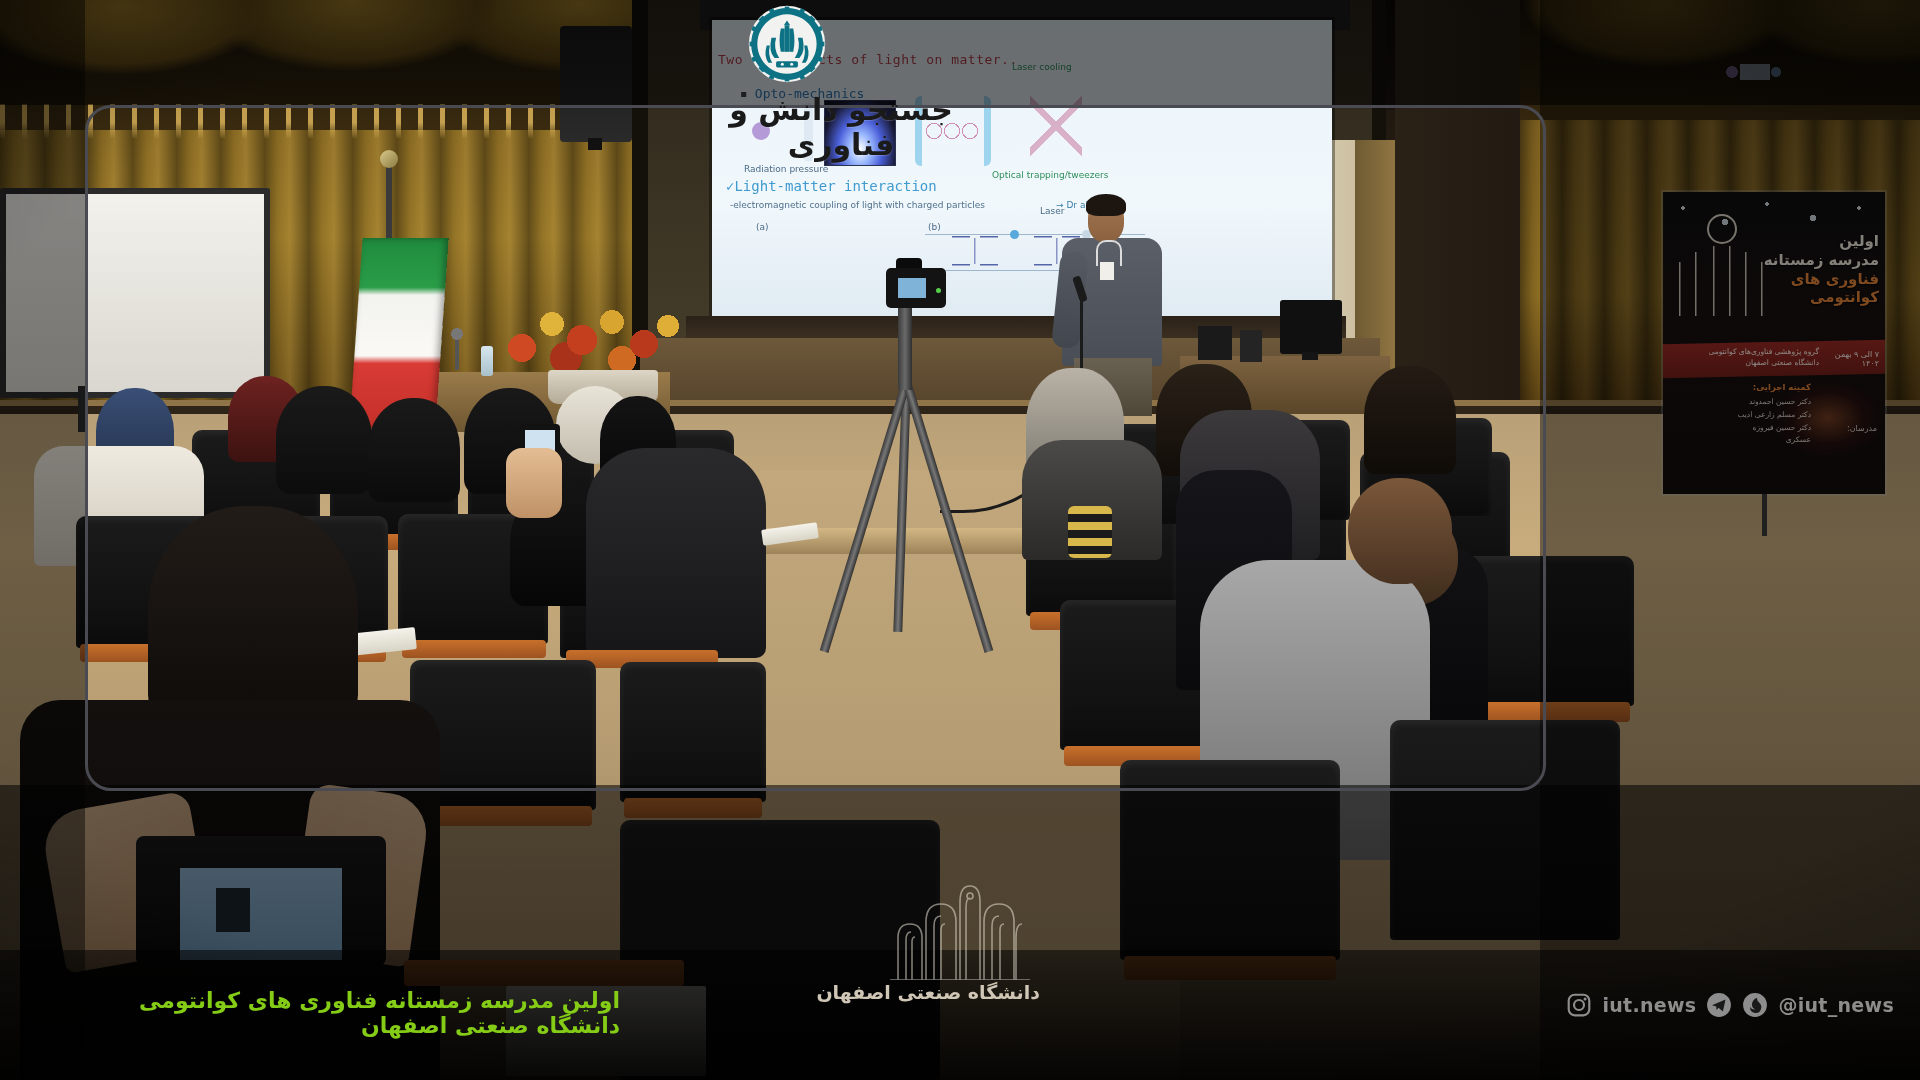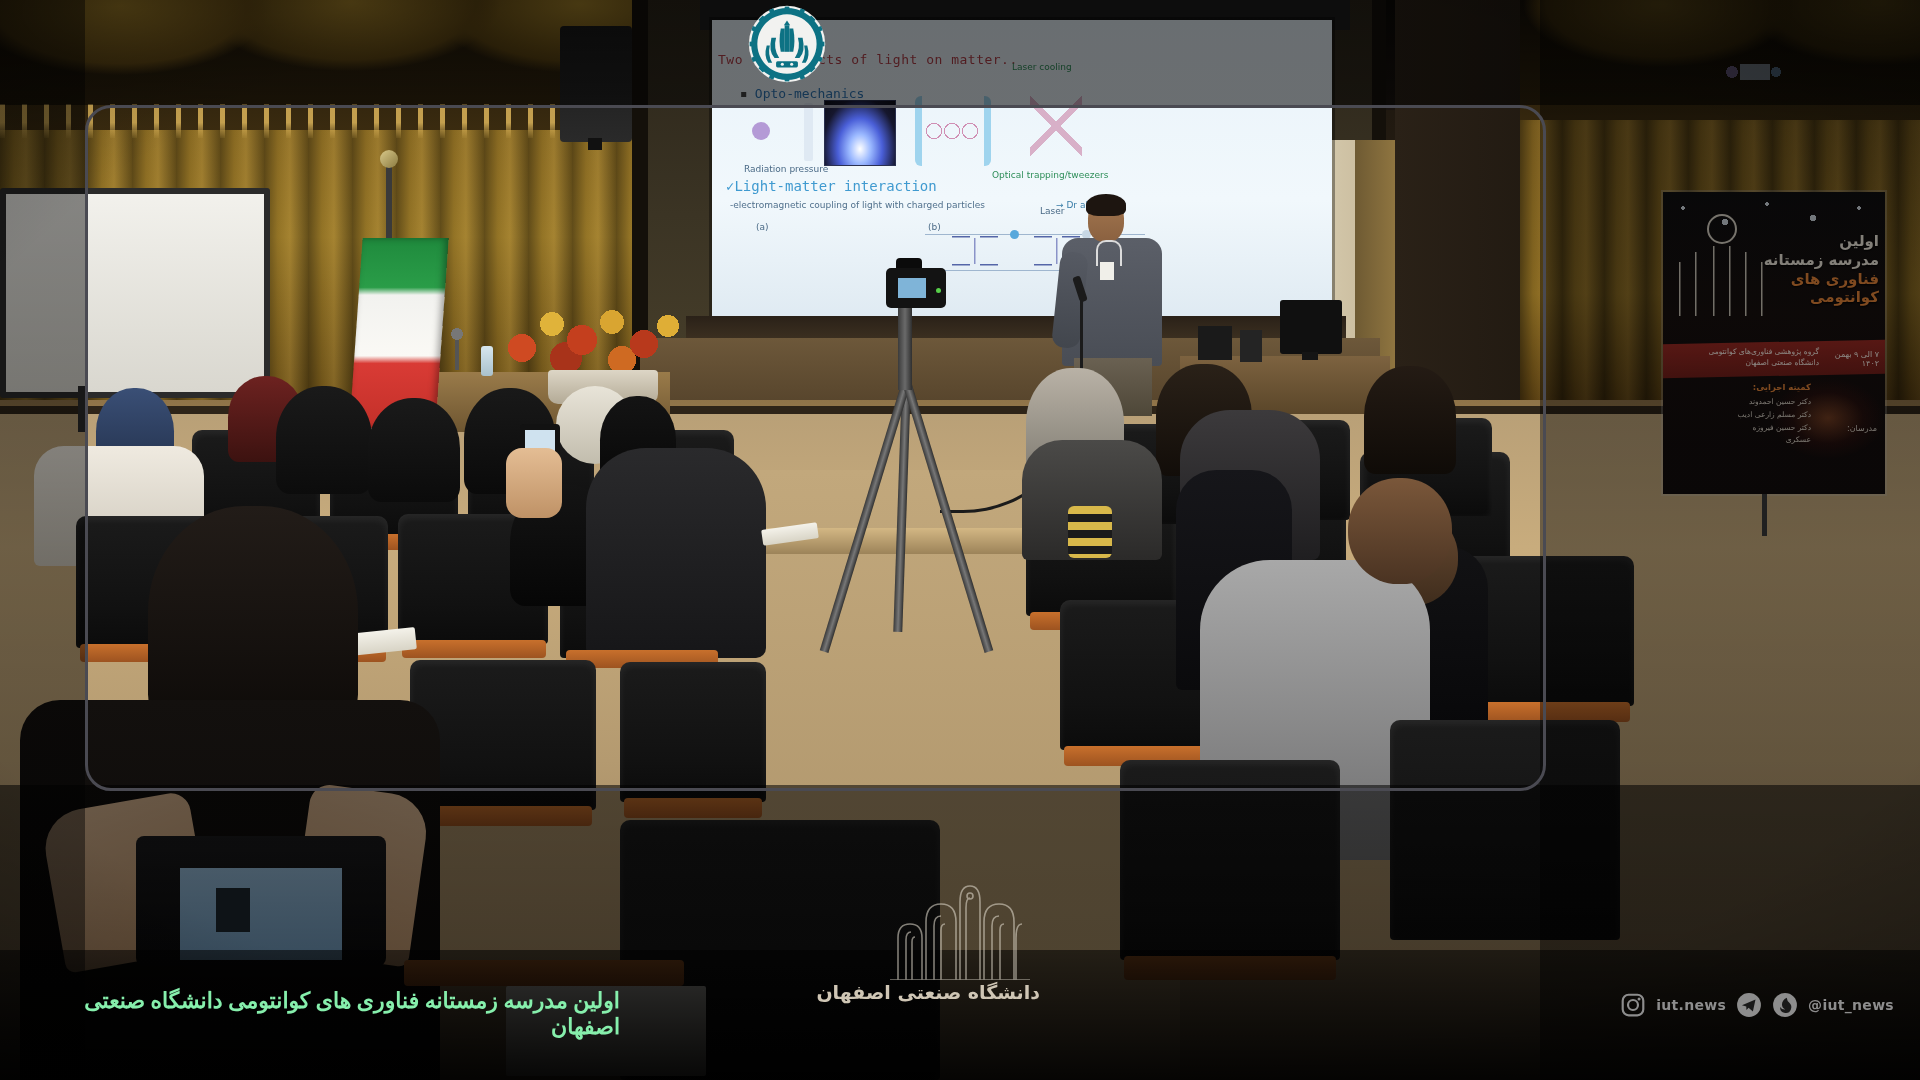--- a/index.html
+++ b/index.html
@@ -273,24 +273,24 @@
   
   .iut-logo{position:absolute;left:748px;top:5px;width:78px;height:78px;z-index:40;}
   .wm-top{position:absolute;left:676px;top:92px;width:330px;text-align:center;direction:rtl;z-index:40;
     font-size:30px;font-weight:bold;color:#1a1a1a;letter-spacing:-1px;
     text-shadow:0 1px 1px rgba(255,255,255,.18);}
   .arch-wm{position:absolute;left:890px;top:880px;width:140px;height:100px;z-index:40;opacity:.55;}
   .wm-pr{position:absolute;left:700px;top:980px;width:340px;text-align:right;direction:rtl;z-index:41;
     font-size:19px;line-height:1.35;color:#cfc6b5;font-weight:bold;}
 
   .caption{position:absolute;left:60px;top:988px;width:560px;text-align:right;direction:rtl;z-index:41;
-    font-size:22px;font-weight:bold;color:#86efac;font-family:Liberation Serif, serif;}
+    font-size:22px;font-weight:bold;color:#84cc16;}
 
   .social{position:absolute;right:26px;top:992px;display:flex;align-items:center;gap:10px;z-index:41;}
-  .social .txt{font-size:14px;font-weight:bold;color:#8d8d8d;letter-spacing:.3px;}
+  .social .txt{font-size:19px;font-weight:bold;color:#8d8d8d;letter-spacing:.3px;}
   .ic{width:26px;height:26px;flex:0 0 26px;}
 
   .bottom-bar{position:absolute;left:0;top:950px;width:1920px;height:130px;
     background:linear-gradient(180deg,rgba(0,0,0,.55),rgba(0,0,0,.92));z-index:30;}
 </style>
 </head>
 <body>
 
 <div id="stage">
 
@@ -550,20 +550,21 @@
       <path d="M70 42 q4 18 -4 26 h-6 q8 -12 4 -26 Z"></path>
       <path d="M24 52 q-4 14 2 22 h5 q-6 -10 -3 -22 Z"></path>
       <path d="M76 52 q4 14 -2 22 h-5 q6 -10 3 -22 Z"></path>
       <rect x="36" y="72" width="28" height="8" rx="2"></rect>
       <circle cx="44" cy="76" r="2" fill="#f2f2f0"></circle>
       <circle cx="56" cy="76" r="2" fill="#f2f2f0"></circle>
       <path d="M50 20 l4 6 h-8 Z"></path>
     </g>
   </svg>
 
+  <div class="wm-top">جستجو دانش و فناوری</div>
 
   <div class="bottom-bar"></div>
 
   <svg class="arch-wm" viewBox="0 0 140 100">
     <g fill="none" stroke="#e6e0d2" stroke-width="1.6">
       <path d="M8 100 V58 q0 -14 12 -14 q12 0 12 14 V100"></path>
       <path d="M16 100 V60 q0 -8 5 -8"></path>
       <path d="M22 100 V62 q0 -5 3 -5"></path>
       <path d="M36 100 V42 q0 -18 15 -18 q15 0 15 18 V100"></path>
       <path d="M44 100 V46 q0 -10 7 -10"></path>

